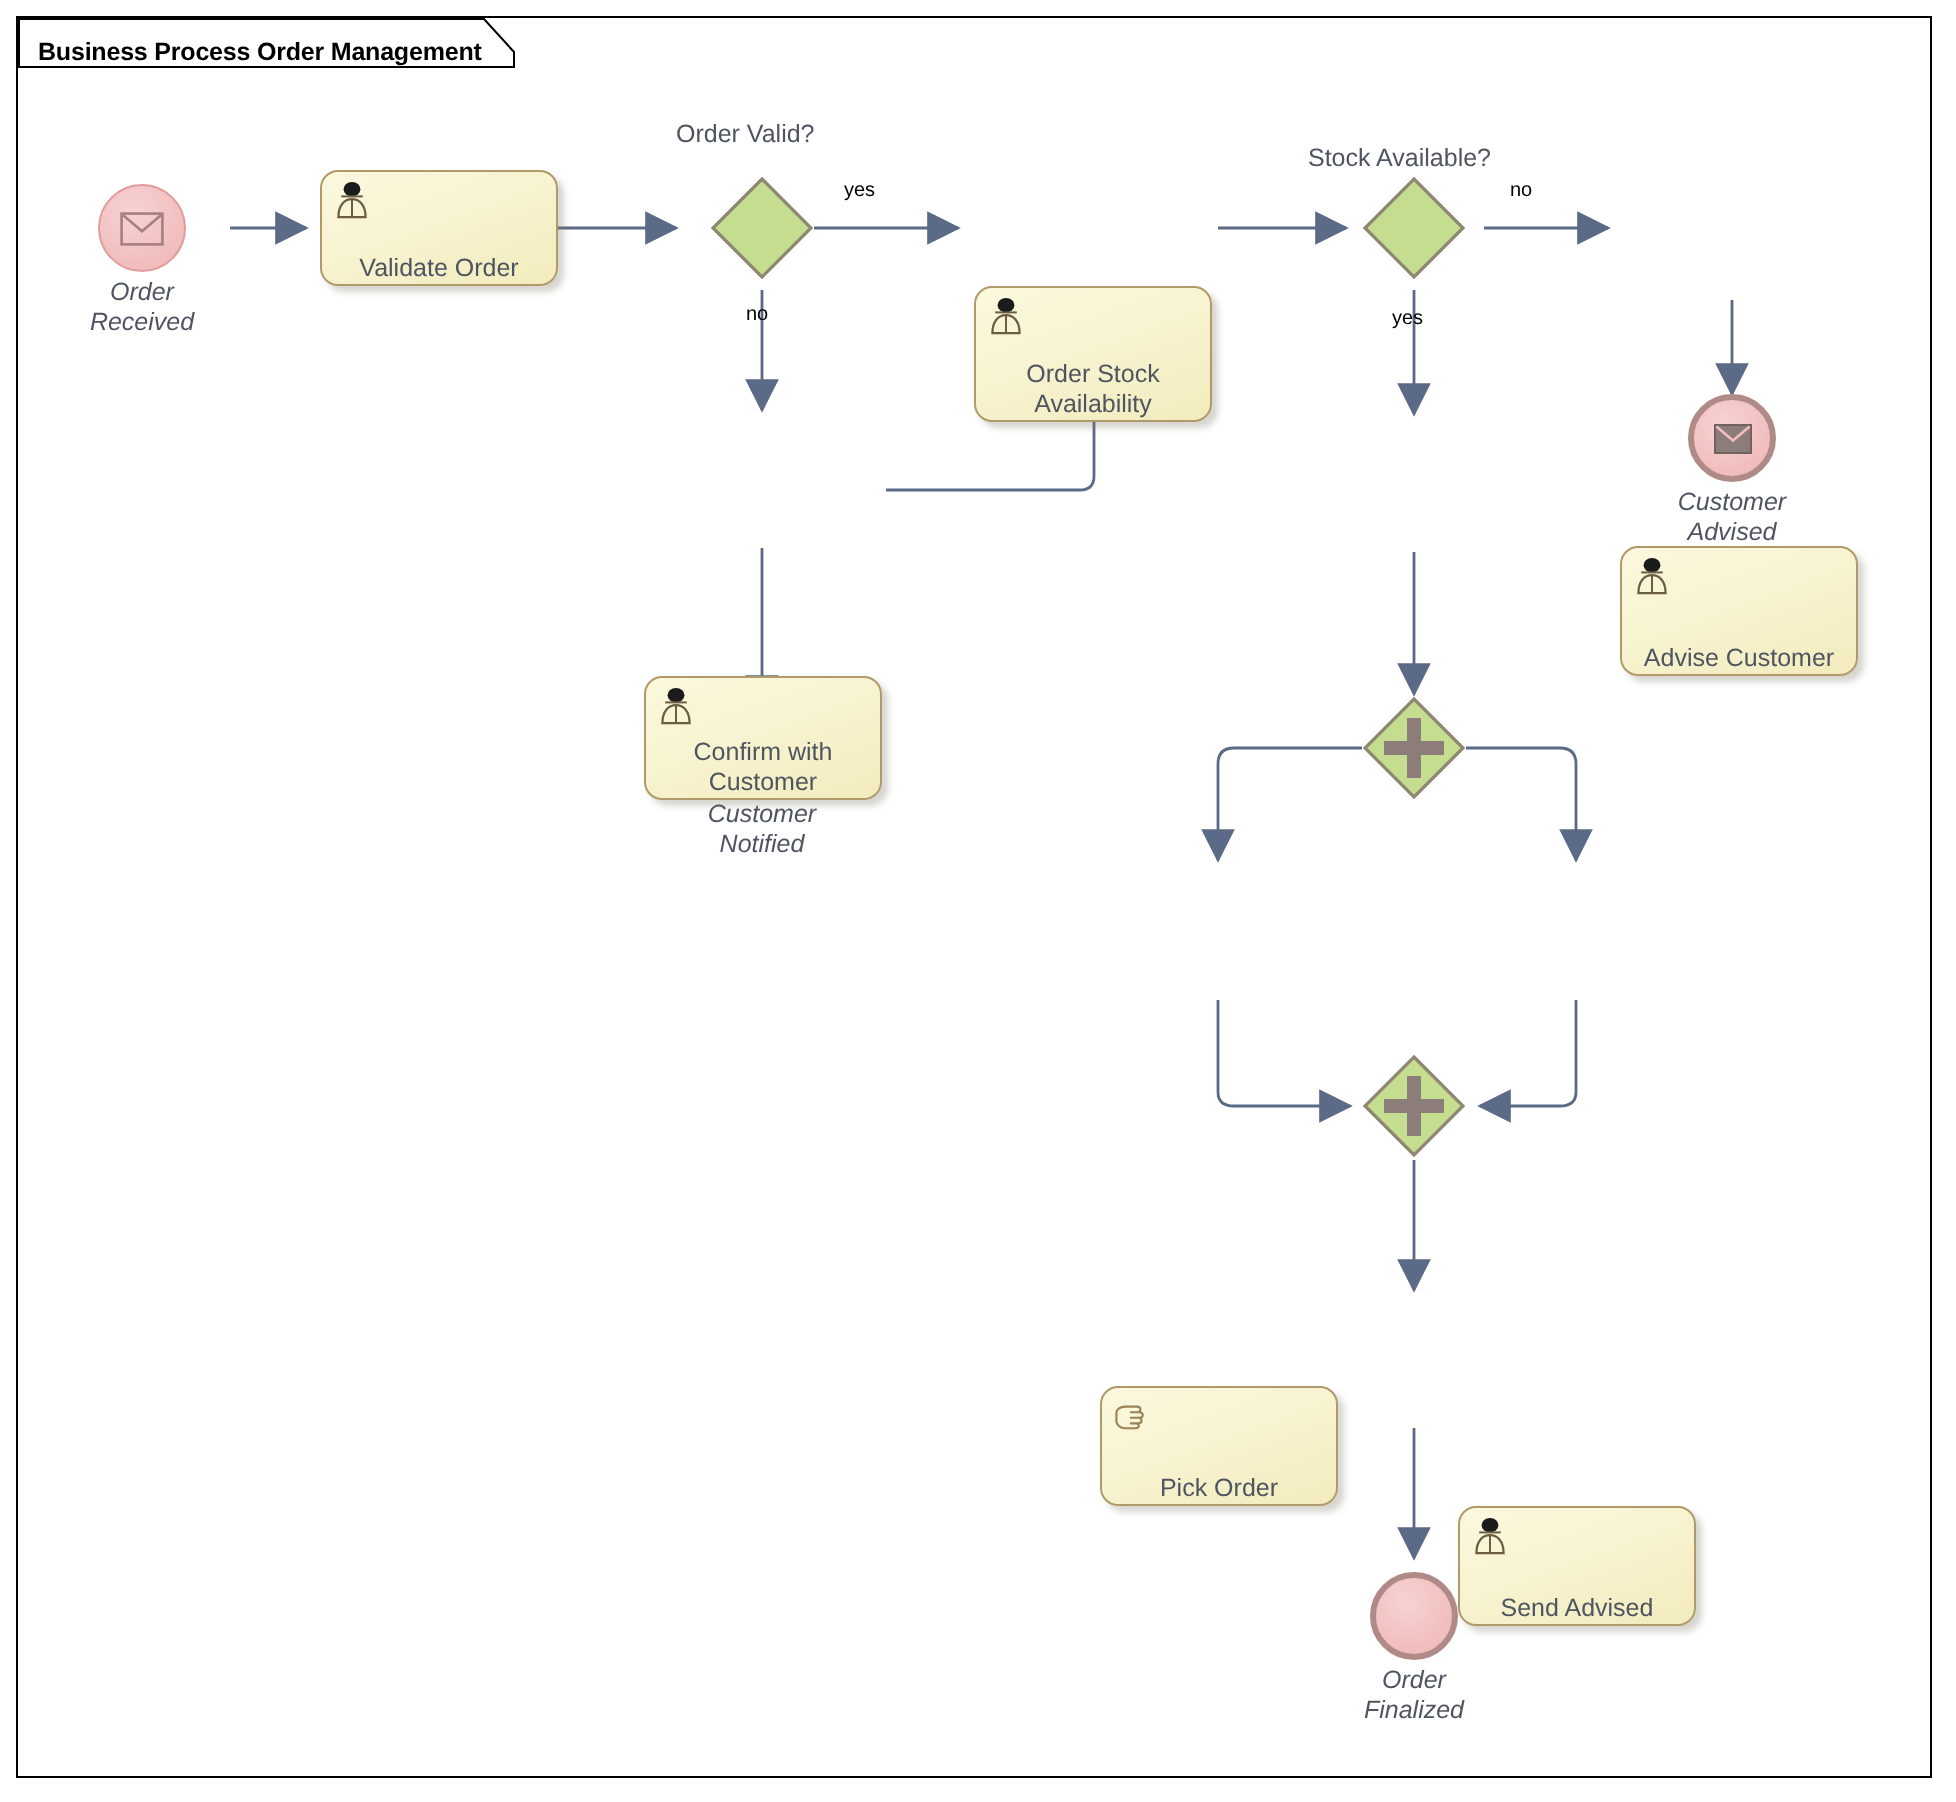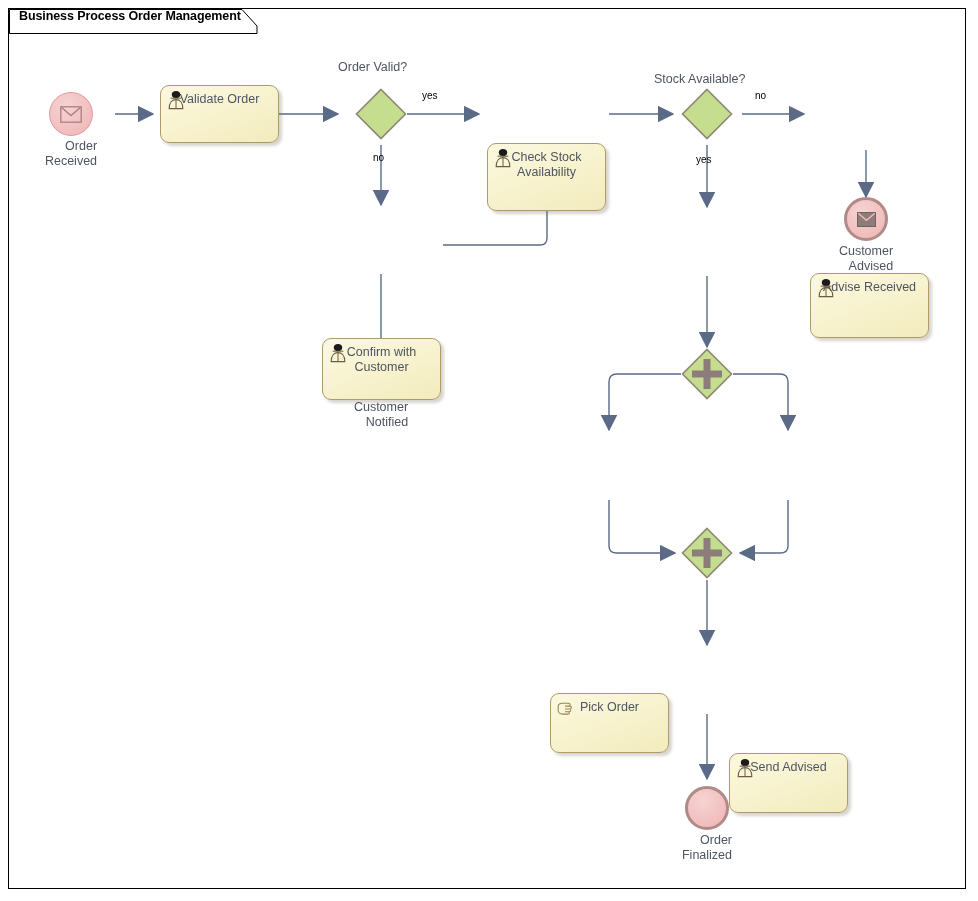--- a/index.html
+++ b/index.html
@@ -36,21 +36,21 @@
     top: 9px;
     height: 24px;
     background: #ffffff;
     z-index: 40;
   }
   #title-tab .tab-body {
     position: relative;
     height: 24px;
     padding: 0 10px 0 10px;
     display: flex;
-    align-items: flex-start;
+    align-items: flex-end;
     border-right: 0;
     box-sizing: border-box;
   }
   #title-tab .tab-label {
     font-size: 12.5px;
     font-weight: bold;
     color: #000000;
     white-space: nowrap;
     letter-spacing: -0.1px;
   }
@@ -74,21 +74,21 @@
     z-index: 10;
   }
   
   .task {
     box-sizing: border-box;
     border: 1px solid #b09a6a;
     border-radius: 9px;
     background: linear-gradient(160deg, #fbf8df 0%, #f7f2cd 55%, #f2ebbd 100%);
     box-shadow: 3px 3px 3px rgba(120,115,95,0.30);
     display: flex;
-    align-items: flex-start;
+    align-items: flex-end;
     justify-content: center;
     text-align: center;
     position: relative;
   }
   .task-label {
     font-size: 12.5px;
     color: #4e5560;
     line-height: 15px;
     padding: 0 6px;
     white-space: pre-line;
@@ -134,22 +134,23 @@
     border: 3px solid #b08a87;
   }
   .event-caption {
     position: absolute;
     top: 47px;
     left: 50%;
     transform: translateX(-50%);
     font-size: 12.5px;
     color: #4e5560;
     line-height: 15px;
-    text-align: right;
+    text-align: center;
     white-space: pre-line;
+    font-style: italic;
   }
   
   #note {
     box-sizing: border-box;
     border: 1px solid #8fb6b6;
     background: #fcf8d8;
     z-index: 10;
   }
   .note-text {
     font-size: 11.5px;
@@ -293,21 +294,21 @@
     <div class="task-label">Validate Order</div>
   </div>
 
   <div class="node task" style="left:487px; top:85px; width:119px; height:68px;">
     <svg class="task-icon" viewBox="0 0 20 20">
       <ellipse cx="10" cy="4.6" rx="4.2" ry="3.6" fill="#1b1b1b"></ellipse>
       <path d="M3.2,18.6 C3.2,12.6 6.2,9.6 10,9.6 C13.8,9.6 16.8,12.6 16.8,18.6 Z" fill="none" stroke="#6b5c42" stroke-width="1.1"></path>
       <path d="M10,9.8 L10,18.4" stroke="#6b5c42" stroke-width="1"></path>
       <path d="M4.6,8.2 L15.4,8.2" stroke="#6b5c42" stroke-width="1"></path>
     </svg>
-    <div class="task-label">Check Stock
+    <div class="task-label">Order Stock
 Availability</div>
   </div>
 
   <div class="node task" style="left:322px; top:212px; width:119px; height:62px;">
     <svg class="task-icon" viewBox="0 0 20 20">
       <ellipse cx="10" cy="4.6" rx="4.2" ry="3.6" fill="#1b1b1b"></ellipse>
       <path d="M3.2,18.6 C3.2,12.6 6.2,9.6 10,9.6 C13.8,9.6 16.8,12.6 16.8,18.6 Z" fill="none" stroke="#6b5c42" stroke-width="1.1"></path>
       <path d="M10,9.8 L10,18.4" stroke="#6b5c42" stroke-width="1"></path>
       <path d="M4.6,8.2 L15.4,8.2" stroke="#6b5c42" stroke-width="1"></path>
     </svg>
@@ -315,21 +316,21 @@
 Customer</div>
   </div>
 
   <div class="node task" style="left:810px; top:85px; width:119px; height:65px;">
     <svg class="task-icon" viewBox="0 0 20 20">
       <ellipse cx="10" cy="4.6" rx="4.2" ry="3.6" fill="#1b1b1b"></ellipse>
       <path d="M3.2,18.6 C3.2,12.6 6.2,9.6 10,9.6 C13.8,9.6 16.8,12.6 16.8,18.6 Z" fill="none" stroke="#6b5c42" stroke-width="1.1"></path>
       <path d="M10,9.8 L10,18.4" stroke="#6b5c42" stroke-width="1"></path>
       <path d="M4.6,8.2 L15.4,8.2" stroke="#6b5c42" stroke-width="1"></path>
     </svg>
-    <div class="task-label">Advise Received</div>
+    <div class="task-label">Advise Customer</div>
   </div>
 
 
   <div class="node task" style="left:550px; top:440px; width:119px; height:60px;">
     <svg class="task-icon" viewBox="0 0 20 20">
       <path d="M2.2,8.4 C2.2,6.6 4.2,5.3 6.6,5.3 L12.4,5.3 C13.4,5.3 14.2,5.9 14.2,6.7 C14.2,7.5 13.4,8.1 12.4,8.1 L9.4,8.1 L13.6,8.1 C14.6,8.1 15.4,8.7 15.4,9.5 C15.4,10.3 14.6,10.9 13.6,10.9 L9.4,10.9 L13.0,10.9 C14.0,10.9 14.8,11.5 14.8,12.3 C14.8,13.1 14.0,13.7 13.0,13.7 L9.4,13.7 L11.8,13.7 C12.7,13.7 13.4,14.2 13.4,14.9 C13.4,15.6 12.7,16.1 11.8,16.1 L6.6,16.1 C4.2,16.1 2.2,14.5 2.2,12.6 Z" fill="none" stroke="#9a8358" stroke-width="1.05" stroke-linejoin="round"></path>
     </svg>
     <div class="task-label">Pick Order</div>
   </div>
 

